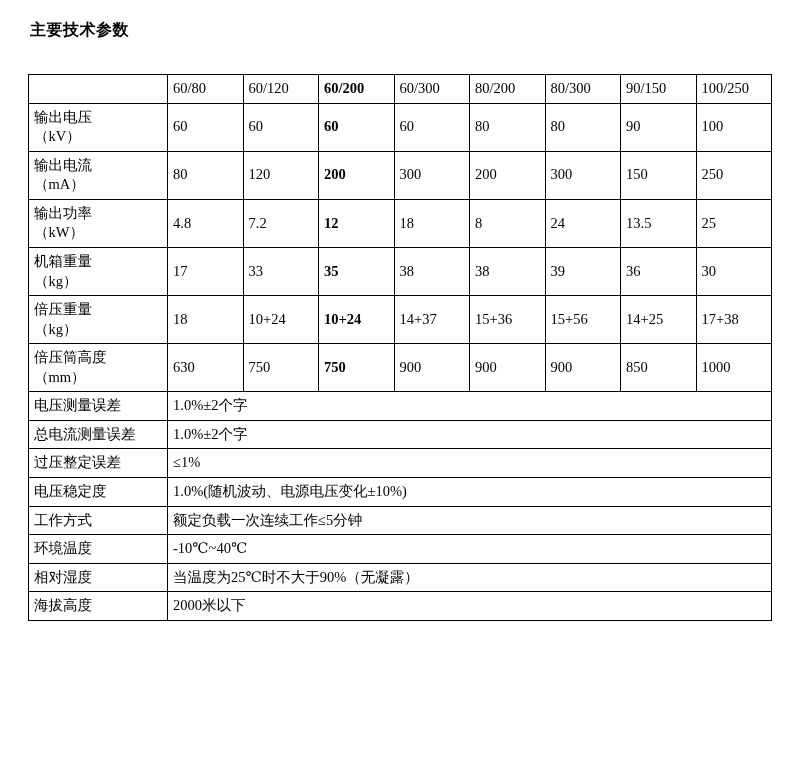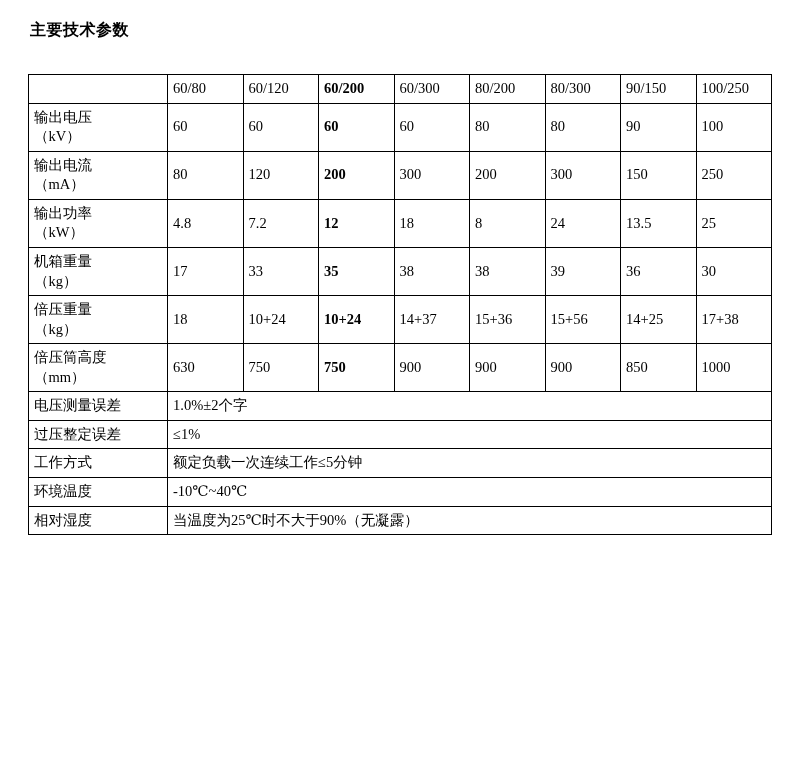--- a/index.html
+++ b/index.html
@@ -174,40 +174,52 @@
         <td>900</td>
         <td>850</td>
         <td>1000</td>
       </tr>
 
       <tr>
         <td class="label">电压测量误差</td>
         <td colspan="8">1.0%±2个字</td>
       </tr>
 
+      <tr>
+        <td class="label">总电流测量误差</td>
+        <td colspan="8">1.0%±2个字</td>
+      </tr>
 
 
       <tr>
         <td class="label">过压整定误差</td>
         <td colspan="8">≤1%</td>
       </tr>
 
+      <tr>
+        <td class="label">电压稳定度</td>
+        <td colspan="8">1.0%(随机波动、电源电压变化±10%)</td>
+      </tr>
 
       <tr>
         <td class="label">工作方式</td>
         <td colspan="8">额定负载一次连续工作≤5分钟</td>
       </tr>
 
       <tr>
         <td class="label">环境温度</td>
         <td colspan="8">-10℃~40℃</td>
       </tr>
 
       <tr>
         <td class="label">相对湿度</td>
         <td colspan="8">当温度为25℃时不大于90%（无凝露）</td>
       </tr>
 
+      <tr>
+        <td class="label">海拔高度</td>
+        <td colspan="8">2000米以下</td>
+      </tr>
 
     </tbody>
   </table>
 
 </div>
 
 </body></html>

